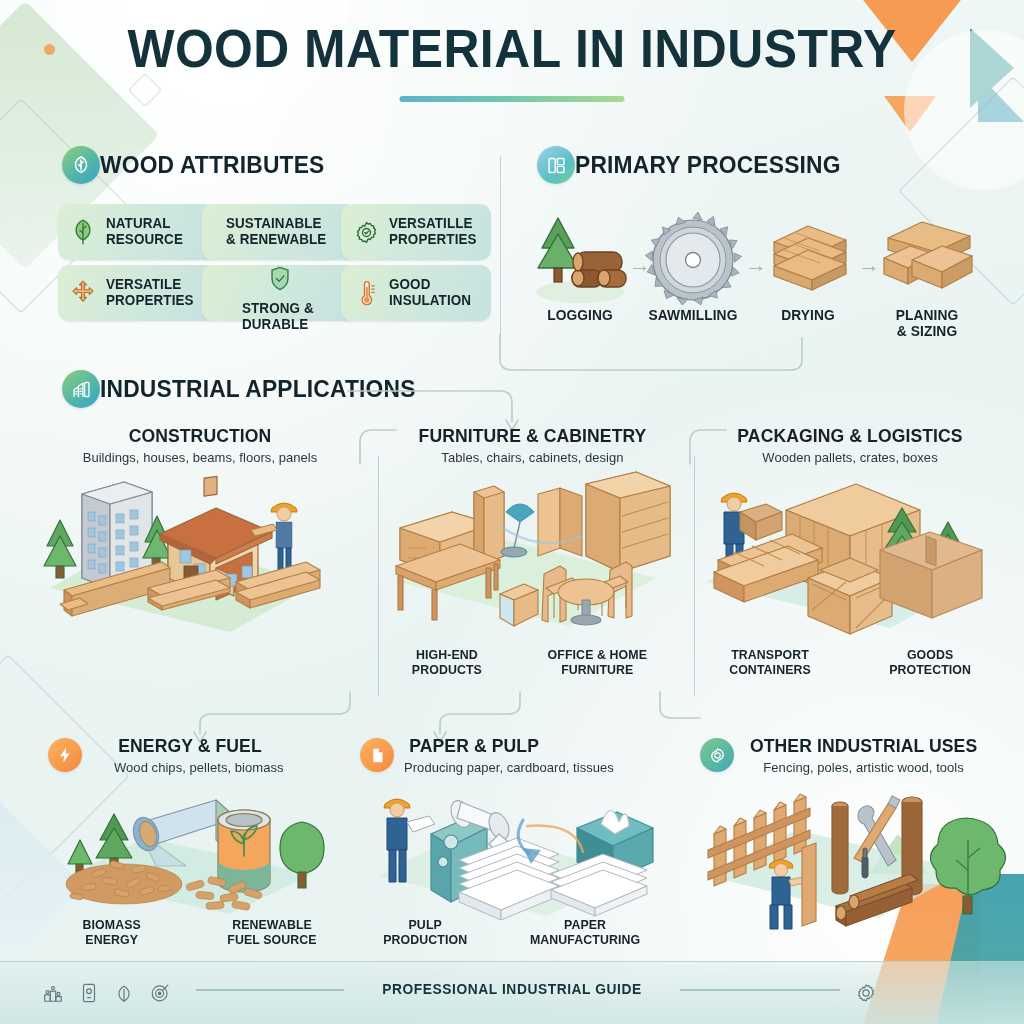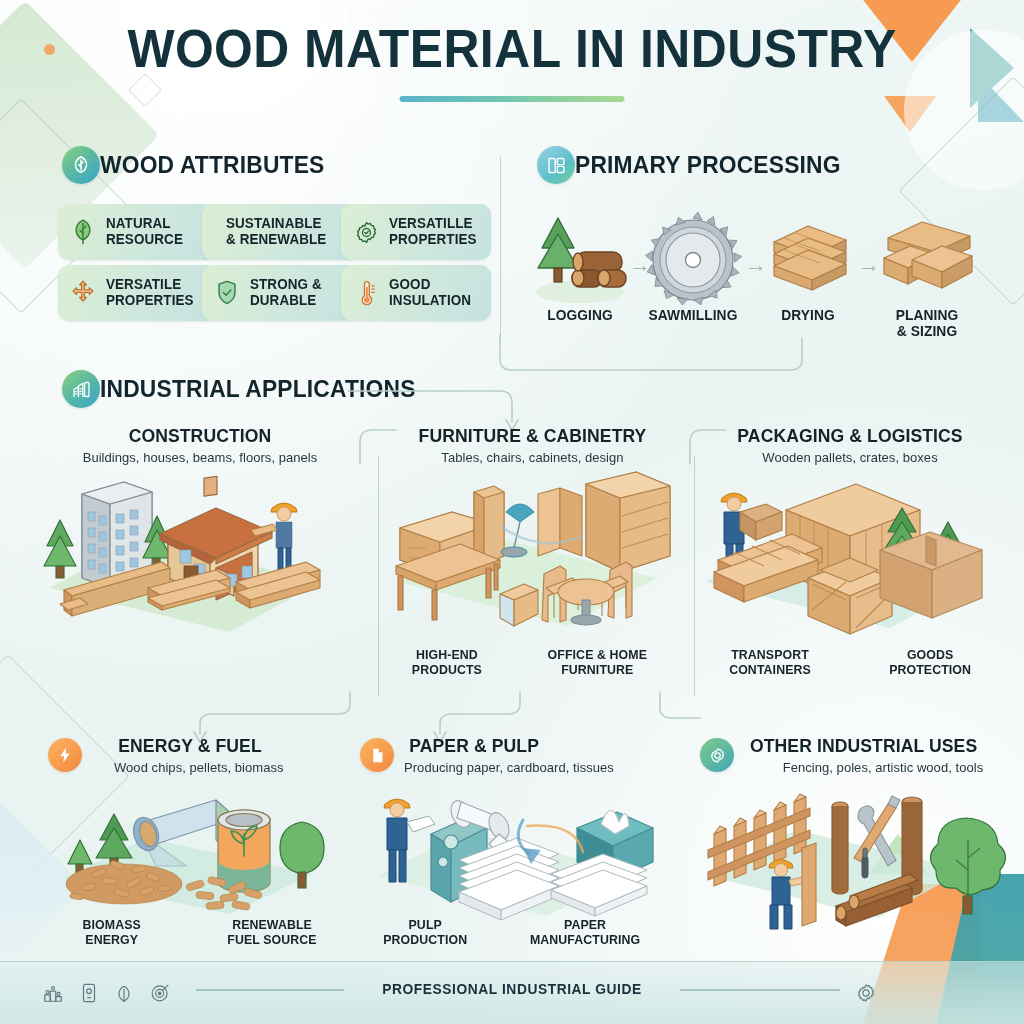--- a/index.html
+++ b/index.html
@@ -87,21 +87,21 @@
   .app-head-row{display:flex;align-items:center;justify-content:center;gap:10px;}
   .app-badge{
     width:34px;height:34px;border-radius:50%;flex:0 0 auto;
     display:flex;align-items:center;justify-content:center;
     box-shadow:0 1px 3px rgba(0,0,0,.10);
   }
   .badge-orange{background:linear-gradient(140deg,#fbb360 0%,#f4893f 100%);}
   .badge-teal{background:linear-gradient(140deg,#7fca8a 0%,#3fa8b6 100%);}
   .app-head-text{text-align:left;}
   .app-head-text .app-title{text-align:left;}
-  .app-head-text .app-sub{text-align:right;}
+  .app-head-text .app-sub{text-align:center;}
 
   .scene{position:absolute;border-radius:10px;overflow:hidden;}
   .caps{position:absolute;display:flex;justify-content:space-around;width:100%;}
   .cap{
     font-size:13px;font-weight:700;color:#15232a;text-align:center;line-height:1.15;
     letter-spacing:.1px;transform:scaleX(.95);
   }
 
   .divider{position:absolute;width:1px;background:rgba(150,180,178,.55);}
 
@@ -197,21 +197,21 @@
     <span class="ico">
       <svg width="28" height="28" viewBox="0 0 24 24" fill="#f2b47a" stroke="#b4702c" stroke-width="1" stroke-linejoin="round">
         <path d="M12 1.8l3 3.2h-1.8v4.2h4.2V7.4l3.2 3-3.2 3v-1.8h-4.2v4.2H15l-3 3.2-3-3.2h1.8v-4.2H6.6v1.8l-3.2-3 3.2-3v1.8h4.2V5H9z"></path>
       </svg>
     </span>
     <span class="lbl">
       <span>VERSATILE</span><br><span>PROPERTIES</span>
     </span>
   </div>
 
-  <div class="chip" style="left:202px;top:265px;width:135px;">
+  <div class="chip" style="left:202px;top:265px;width:135px;flex-direction:column;">
     <span class="ico">
       <svg width="26" height="28" viewBox="0 0 24 26" fill="#a8d9ae" stroke="#2f7a50" stroke-width="1.3" stroke-linecap="round" stroke-linejoin="round">
         <path d="M12 2.2l7.4 2.6v7.6c0 5-3.3 8.6-7.4 10.4-4.1-1.8-7.4-5.4-7.4-10.4V4.8z"></path>
         <path d="M8.6 12.6l2.6 2.6 4.4-5" fill="none" stroke="#2f7a50"></path>
       </svg>
     </span>
     <span class="lbl">
       <span>STRONG &amp;</span><br><span>DURABLE</span>
     </span>
   </div>

